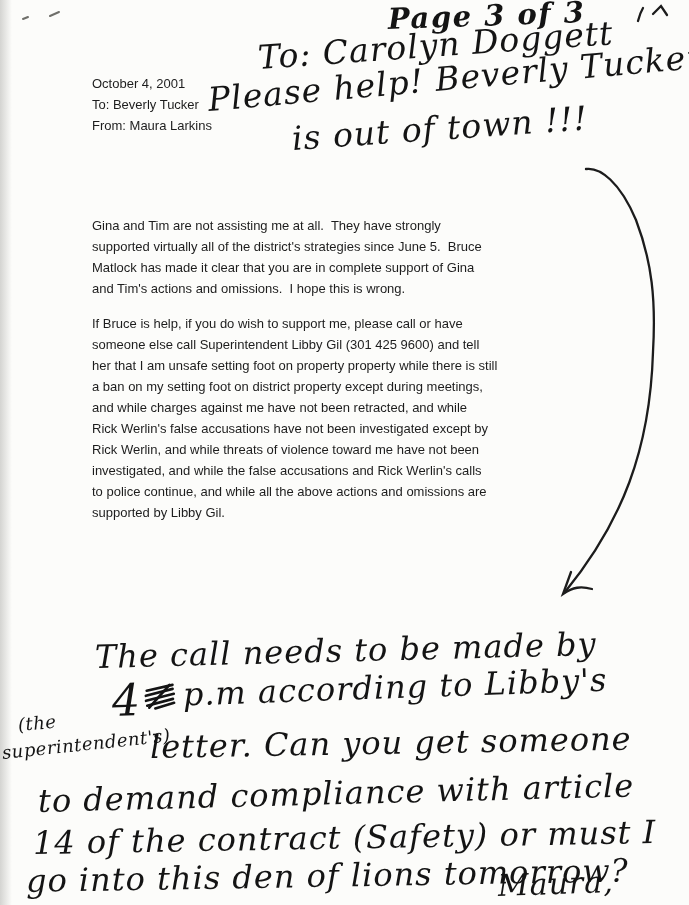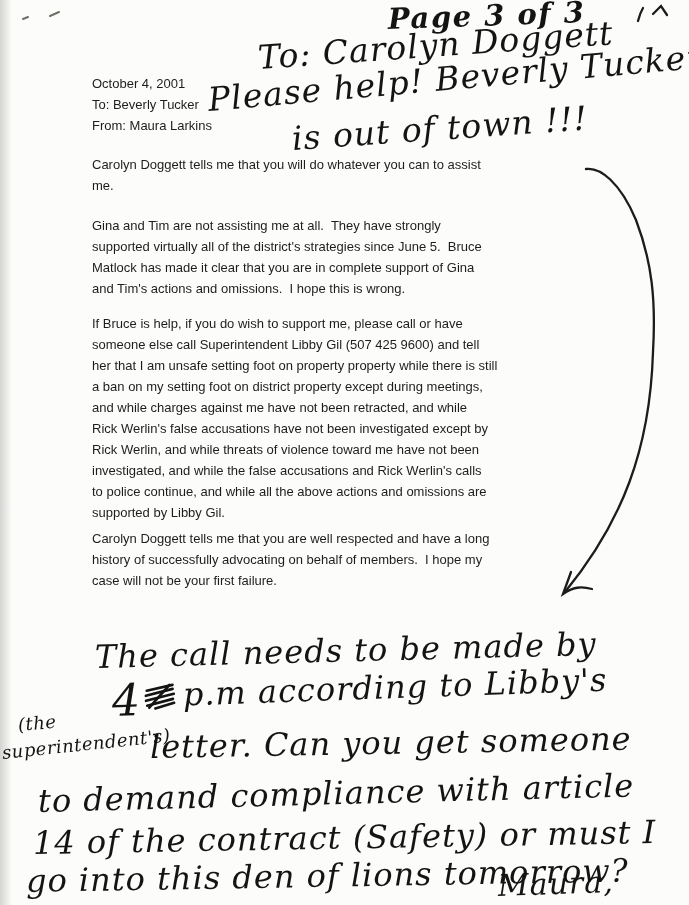--- a/index.html
+++ b/index.html
@@ -39,37 +39,32 @@
 </head>
 <body>
 
 <div class="page">
 
   <div class="edge-left"></div>
 
   <p class="typed" style="top:73px">October 4, 2001
 To: Beverly Tucker
 From: Maura Larkins</p>
-  <p class="typed" style="top:154px">Carolyn Doggett tells me that you will do whatever you can to assist
-me.</p>
   <p class="typed" style="top:215px">Gina and Tim are not assisting me at all.  They have strongly
 supported virtually all of the district's strategies since June 5.  Bruce
 Matlock has made it clear that you are in complete support of Gina
 and Tim's actions and omissions.  I hope this is wrong.</p>
-  <p class="typed" style="top:313px"><span>If Bruce is help, if you do wish to support me, </span><span class="pen-underline">please call or have</span><br><span class="pen-underline">someone else call Superintendent Libby Gil (507 425 9600) and tell</span><br><span class="pen-underline">her that I am unsafe setting foot on property property</span><span> while there is still
+  <p class="typed" style="top:313px"><span>If Bruce is help, if you do wish to support me, </span><span class="pen-underline">please call or have</span><br><span class="pen-underline">someone else call Superintendent Libby Gil (301 425 9600) and tell</span><br><span class="pen-underline">her that I am unsafe setting foot on property property</span><span> while there is still
 a ban on my setting foot on district property except during meetings,
 and while charges against me have not been retracted, and while
 Rick Werlin's false accusations have not been investigated except by
 Rick Werlin, and while threats of violence toward me have not been
 investigated, and while the false accusations and Rick Werlin's calls
 to police continue, and while all the above actions and omissions are
 supported by Libby Gil.</span></p>
-  <p class="typed" style="top:528px">Carolyn Doggett tells me that you are well respected and have a long
-history of successfully advocating on behalf of members.  I hope my
-case will not be your first failure.</p>
 
   <div class="hw hw-label" style="left:388px;top:2px;transform:rotate(-2deg)">Page 3 of 3</div>
 
   <div class="hw hw-top" style="left:258px;top:38px;transform:rotate(-4deg)">To: Carolyn Doggett</div>
   <div class="hw hw-top" style="left:208px;top:80px;transform:rotate(-5deg)">Please help! Beverly Tucker</div>
   <div class="hw hw-top" style="left:292px;top:119px;transform:rotate(-4deg)">is out of town !!!</div>
 
   <div class="hw hw-bottom" style="left:95px;top:638px;transform:rotate(-1.5deg)">The call needs to be made by</div>
 
   <div class="hw hw-bottom" style="left:112px;top:678px;transform:rotate(-2deg)"><span class="num4">4</span><svg class="scribble" width="34" height="28" viewBox="0 0 34 28">

